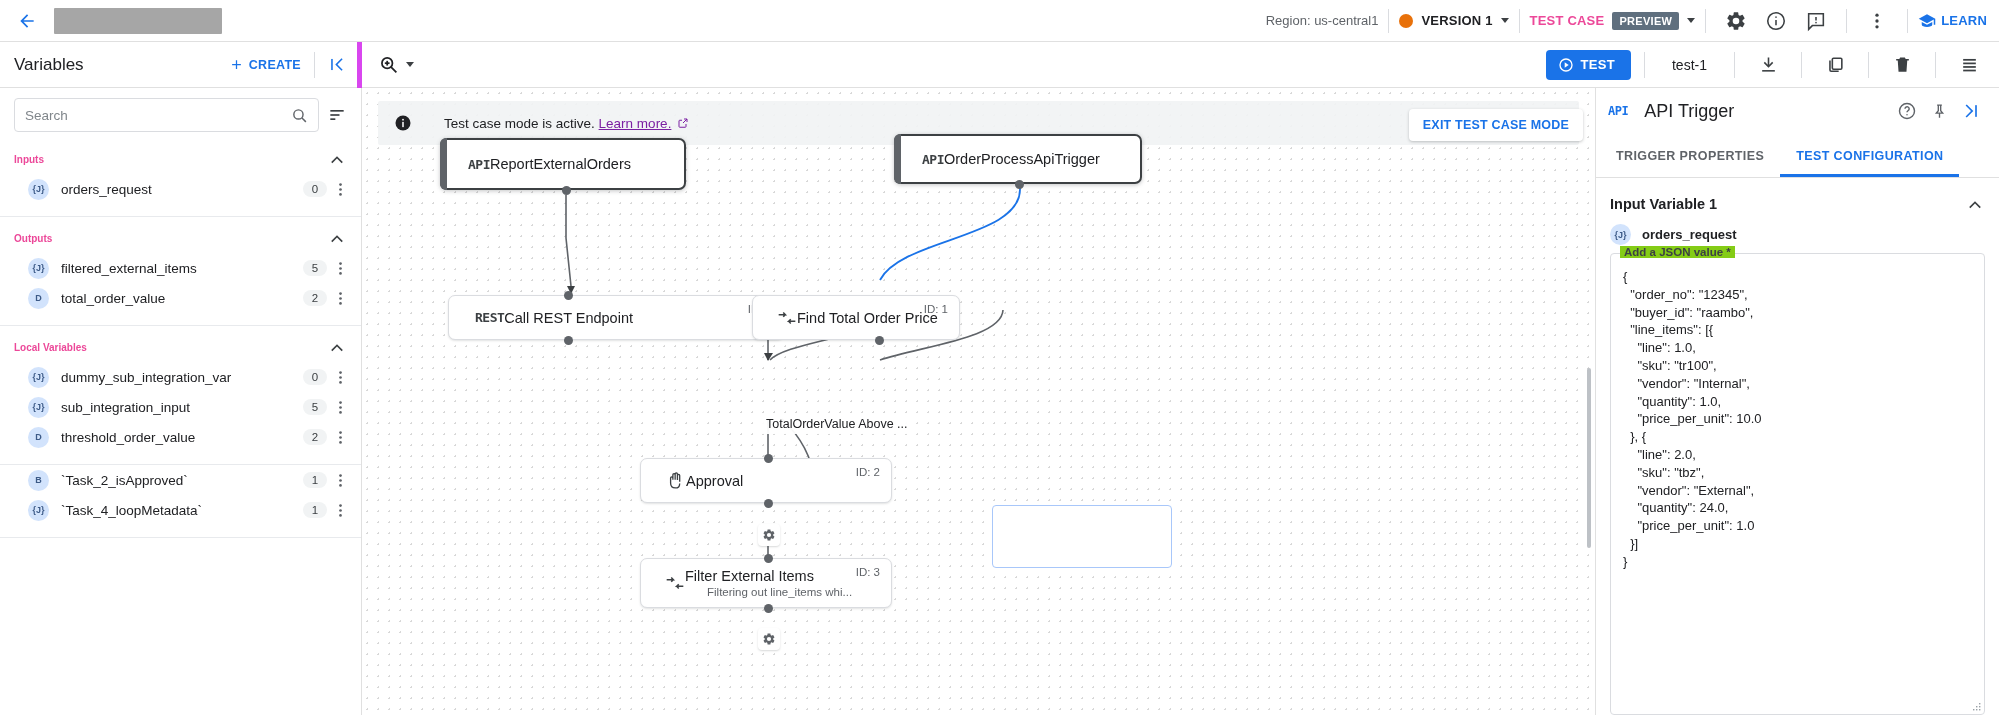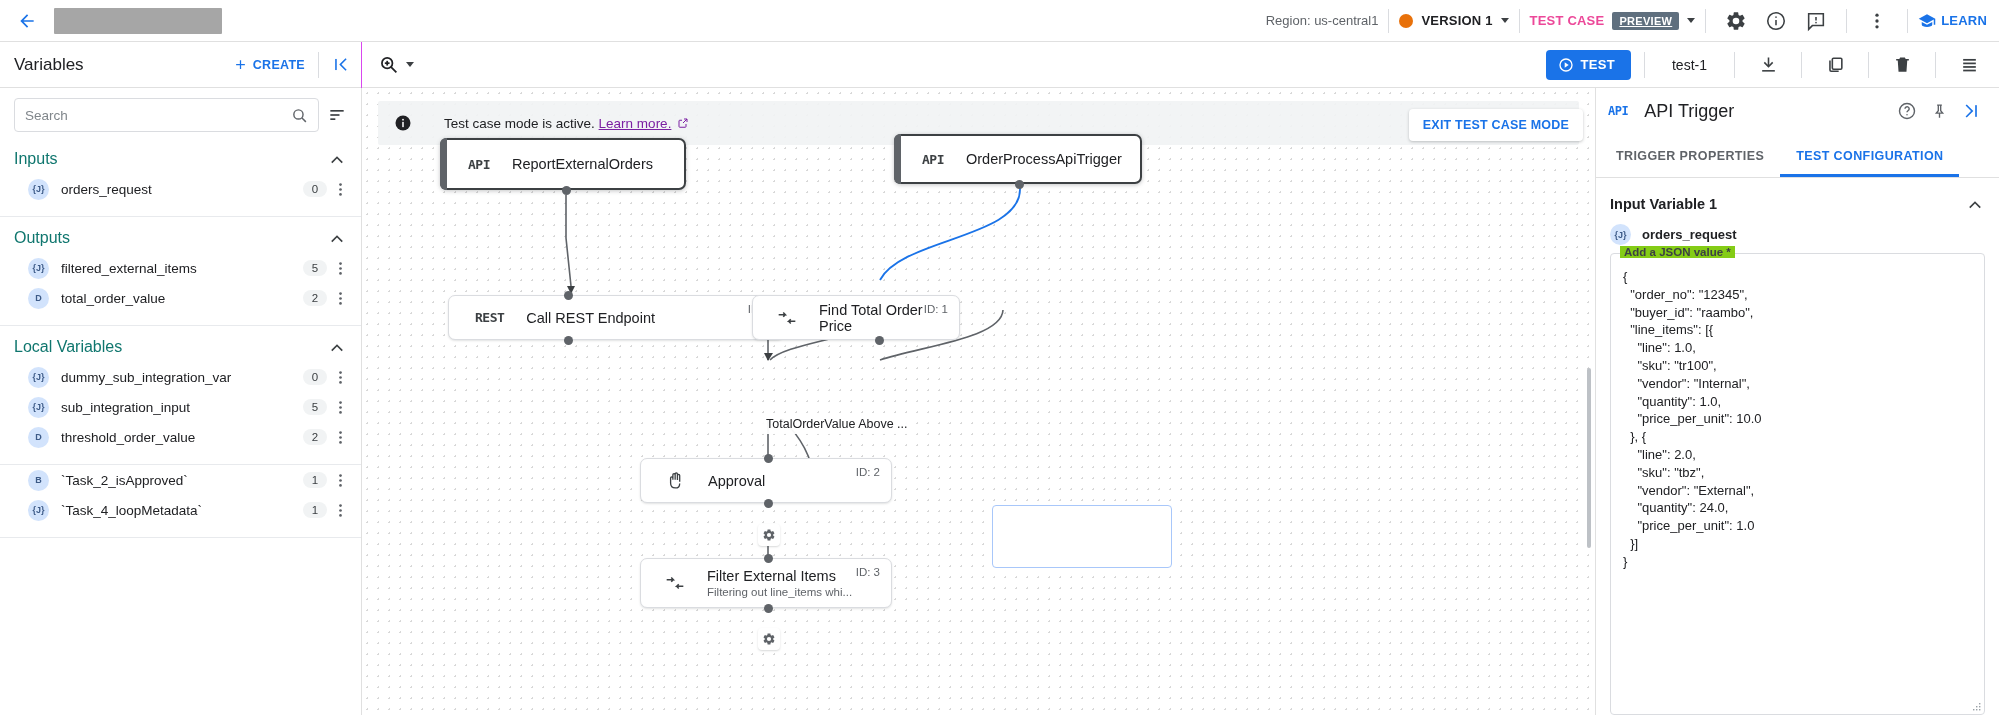--- a/index.html
+++ b/index.html
@@ -21,27 +21,27 @@
   .topbar-spacer { flex:1; }
   .tb-group { display:flex; align-items:center; height:42px; }
   .tb-div { width:1px; height:24px; background:#dadce0; margin:0 10px; }
   .region-text { font-size:13px; color:#5f6368; white-space:nowrap; }
   .version-chip { display:flex; align-items:center; gap:8px; cursor:pointer; }
   .dot-orange { width:14px; height:14px; border-radius:50%; background:#e8710a; }
   .version-label { font-size:13px; font-weight:bold; color:#202124; letter-spacing:.2px; }
   .caret { width:0;height:0;border-left:4px solid transparent;border-right:4px solid transparent;border-top:5px solid #3c4043; }
   .testcase-wrap { display:flex; align-items:center; gap:8px; cursor:pointer; }
   .testcase-label { font-size:13px; font-weight:bold; color:#ec4899; letter-spacing:.2px; }
-  .preview-badge { background:#5f6f7e; color:#fff; font-size:11px; font-weight:bold; padding:3px 7px; border-radius:2px; letter-spacing:.3px;text-decoration:underline; }
+  .preview-badge { background:#5f6f7e; color:#fff; font-size:11px; font-weight:bold; padding:3px 7px; border-radius:2px; letter-spacing:.3px; }
   .ic-btn { width:40px; height:40px; display:flex; align-items:center; justify-content:center; cursor:pointer; color:#3c4043; }
   .learn { display:flex; align-items:center; gap:5px; color:#1a73e8; font-size:13px; font-weight:bold; cursor:pointer; letter-spacing:.2px; }
 
   
   .subbar { height:46px; flex:0 0 46px; display:flex; align-items:center; border-bottom:1px solid #e0e0e0; background:#fff; }
-  .sb-left { width:362px; flex:0 0 362px; display:flex; align-items:center; padding-left:14px; border-right:1px solid #d946ef; height:46px; }
+  .sb-left { width:362px; flex:0 0 362px; display:flex; align-items:center; padding-left:14px; border-right:5px solid #d946ef; height:46px; }
   .sb-title { font-size:17px; color:#202124; flex:1; }
   .create-btn { display:flex; align-items:center; gap:5px; color:#1a73e8; font-size:12.5px; font-weight:bold; cursor:pointer; letter-spacing:.3px; }
   .sb-vdiv { width:1px; height:26px; background:#dadce0; margin:0 13px; }
   .collapse-ic { color:#1a73e8; cursor:pointer; display:flex; align-items:center; padding-right:10px; }
   .sb-mid { flex:1; display:flex; align-items:center; padding-left:16px; }
   .zoom-ctl { display:flex; align-items:center; gap:7px; cursor:pointer; color:#202124; }
   .sb-right { display:flex; align-items:center; padding-right:10px; gap:0; }
   .test-btn { background:#1a73e8; color:#fff; border-radius:4px; padding:7px 16px 7px 12px; font-size:13px; font-weight:bold; display:flex; align-items:center; gap:7px; cursor:pointer; letter-spacing:.3px; }
   .testname { font-size:14px; color:#202124; padding:0 14px; }
 
@@ -50,21 +50,21 @@
 
   
   .sidebar { width:362px; flex:0 0 362px; border-right:1px solid #e0e0e0; background:#fff; overflow:hidden; position:relative; }
   .search-row { padding:10px 14px 6px 14px; display:flex; align-items:center; gap:8px; }
   .search-box { flex:1; height:34px; border:1px solid #dadce0; border-radius:4px; display:flex; align-items:center; padding:0 10px;gap:34px; }
   .search-box input { border:none; outline:none; font-size:13.5px; color:#202124; flex:1; font-family:"Liberation Sans", sans-serif; background:transparent; }
   .search-box input::placeholder { color:#80868b; }
   .sort-ic { color:#3c4043; cursor:pointer; display:flex; align-items:center; }
   .var-section { border-bottom:1px solid #e8eaed; padding-bottom:12px; }
   .sec-head { display:flex; align-items:center; padding:11px 14px 5px 14px; }
-  .sec-title { font-size:16px; font-weight:normal; color:#0f766e; flex:1; }
+  .sec-title { font-size:10px; font-weight:bold; color:#ec4899; flex:1; }
   .chev { color:#3c4043; cursor:pointer; display:flex; align-items:center; }
   .var-row { display:flex; align-items:center; padding:4px 8px 4px 28px; height:30px; }
   .var-badge { width:21px; height:21px; border-radius:50%; background:#d2e3fc; color:#3c5a87; font-size:9px; display:flex; align-items:center; justify-content:center; flex:0 0 21px; font-weight:600; }
   .var-name { font-size:13.5px; color:#202124; margin-left:12px; flex:1; white-space:nowrap; overflow:hidden; text-overflow:ellipsis; }
   .var-count { background:#f1f3f4; color:#3c4043; font-size:11.5px; border-radius:10px; padding:2px 8px; min-width:24px; text-align:center; }
   .kebab { width:26px; display:flex; align-items:center; justify-content:center; color:#5f6368; cursor:pointer; }
   .kebab svg { display:block; }
 
   
   .canvas { flex:1; position:relative; overflow:hidden;
@@ -84,21 +84,21 @@
     color:#1a73e8; font-size:12.5px; font-weight:bold; padding:9px 14px; cursor:pointer; letter-spacing:.2px;
   }
   .node {
     position:absolute; background:#fff; border:1px solid #dadce0; border-radius:7px;
     display:flex; align-items:center; box-shadow:0 1px 2px rgba(60,64,67,.15);
   }
   .node.sel { border:2px solid #3c4043; box-shadow:0 1px 4px rgba(60,64,67,.3); }
   .node.sel::before { content:""; position:absolute; left:-2px; top:-2px; bottom:-2px; width:7px; background:#5f6368; border-radius:6px 0 0 6px; }
   .node-api-tag { font-family:"DejaVu Sans Mono", monospace; font-size:13px; font-weight:bold; color:#3c4043; margin-left:26px; letter-spacing:-.5px; }
   .node-icon { margin-left:24px; color:#3c4043; display:flex; align-items:center; }
-  .node-label { font-size:14.5px; color:#202124; margin-left:22px; }
+  .node-label { font-size:14.5px; color:#202124; }
   .node-sub { font-size:11.5px; color:#5f6368; margin-left:22px; margin-top:2px; }
   .node-body { display:flex; flex-direction:column; justify-content:center; }
   .node-id { position:absolute; right:11px; top:7px; font-size:11.5px; color:#5f6368; }
   .nub { position:absolute; width:9px; height:9px; background:#5f6368; border-radius:50%; }
   .edge-gear {
     position:absolute; width:22px; height:22px; background:#fff; border-radius:4px;
     display:flex; align-items:center; justify-content:center; color:#5f6368;
     box-shadow:0 1px 2px rgba(60,64,67,.2);
   }
   .edge-label {

